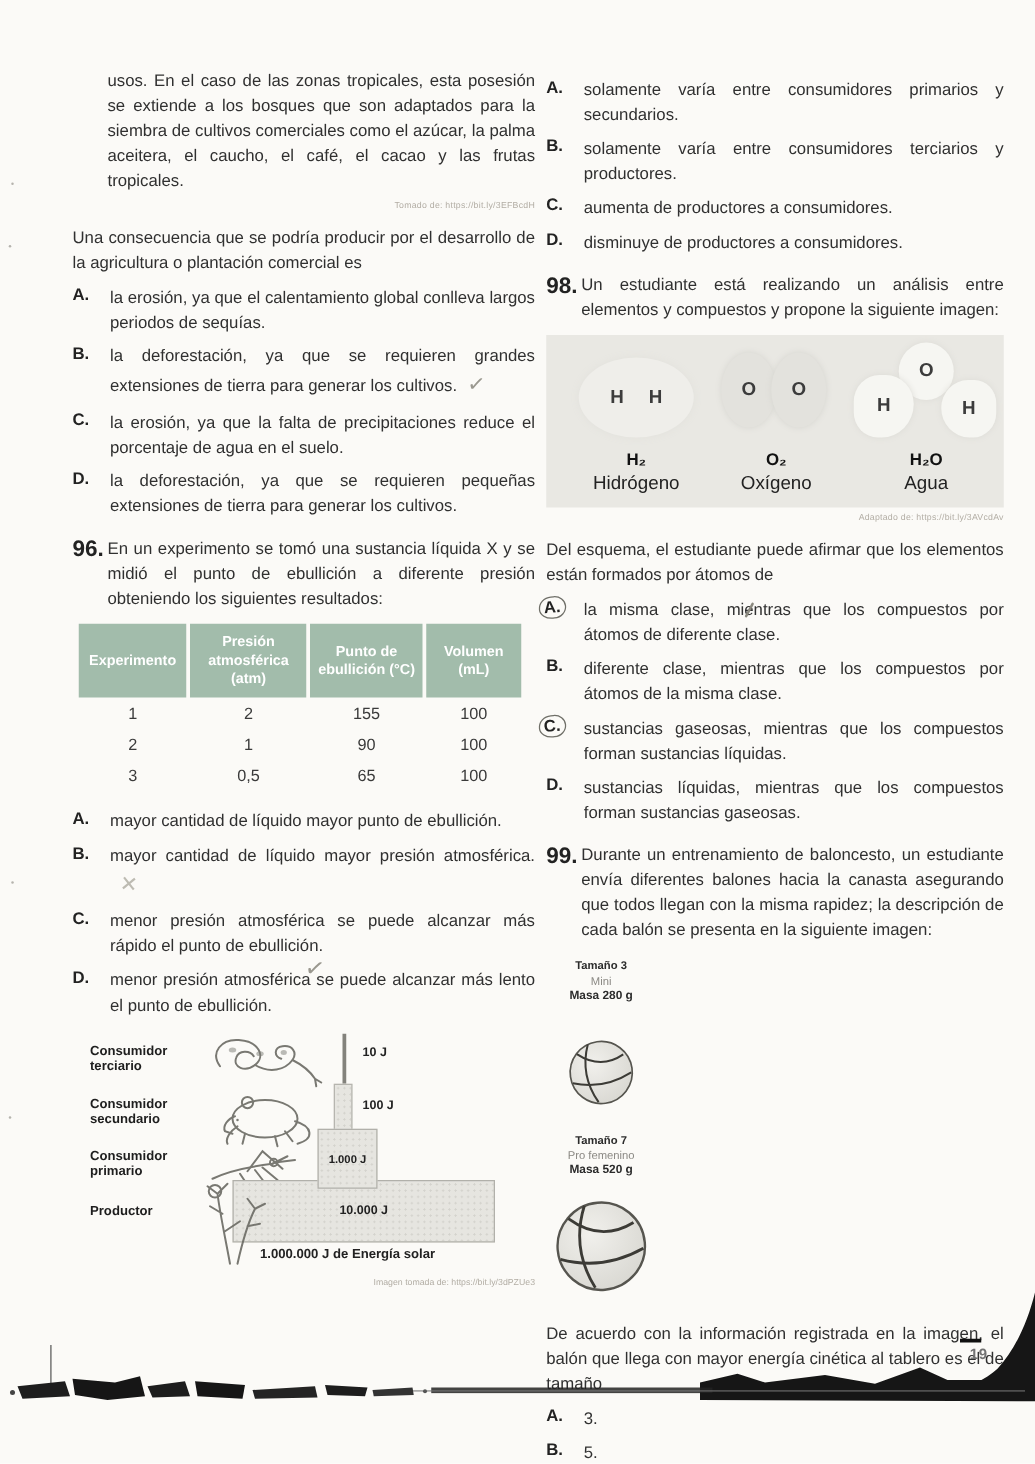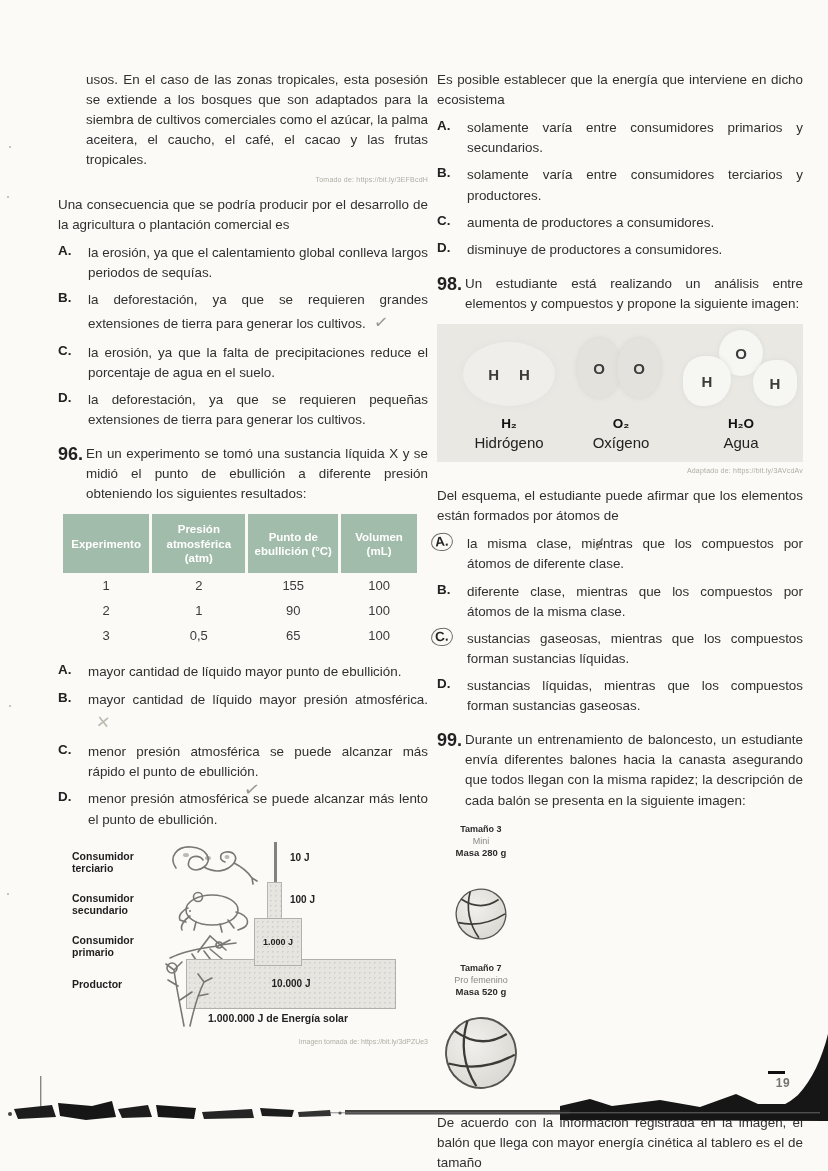--- a/index.html
+++ b/index.html
@@ -1,18 +1,18 @@
 <!DOCTYPE html>
 <html><head>
 <meta charset="utf-8">
 <style>
   html,body{margin:0;padding:0;}
   .page{position:relative;width:828px;height:1171px;background:#fbfaf7;overflow:hidden;
         font-family:"Liberation Sans",sans-serif;color:#303030;}
-  .col{position:absolute;top:70px;}
+  .col{position:absolute;top:55px;}
   .col-left{left:58px;width:370px;}
   .col-right{left:437px;width:366px;}
   p,.stem,.opt-text{font-size:13.4px;line-height:1.5;text-align:justify;}
   .indented{margin:0 0 0 28px;}
   .stem{margin:12px 0 8px 0;}
   .src{font-size:7px;color:#b2ada4;text-align:right;margin:5px 0 10px 0;letter-spacing:.2px;}
   .question{display:grid;grid-template-columns:28px 1fr;margin-top:14px;}
   .qnum{font-weight:bold;font-size:18px;color:#222;}
   .opt{position:relative;display:grid;grid-template-columns:30px 1fr;margin:7px 0;}
   .opt-letter{font-weight:bold;font-size:13.4px;color:#222;}
@@ -211,21 +211,20 @@
       <div class="base speck">
         <span class="energy">10.000 J</span>
       </div>
       <div class="pyr-caption">1.000.000 J de Energía solar</div>
       <div class="pyr-src">Imagen tomada de: https://bit.ly/3dPZUe3</div>
     </div>
   </div>
 
   <div class="col col-right">
 
-    <div class="stem" style="margin-top:0;">Es posible establecer que la energía que interviene en dicho ecosistema</div>
 
     <div class="opt">
       <span class="opt-letter">A.</span>
       <span class="opt-text">solamente varía entre consumidores primarios y secundarios.</span>
     </div>
     <div class="opt">
       <span class="opt-letter">B.</span>
       <span class="opt-text">solamente varía entre consumidores terciarios y productores.</span>
     </div>
     <div class="opt">

